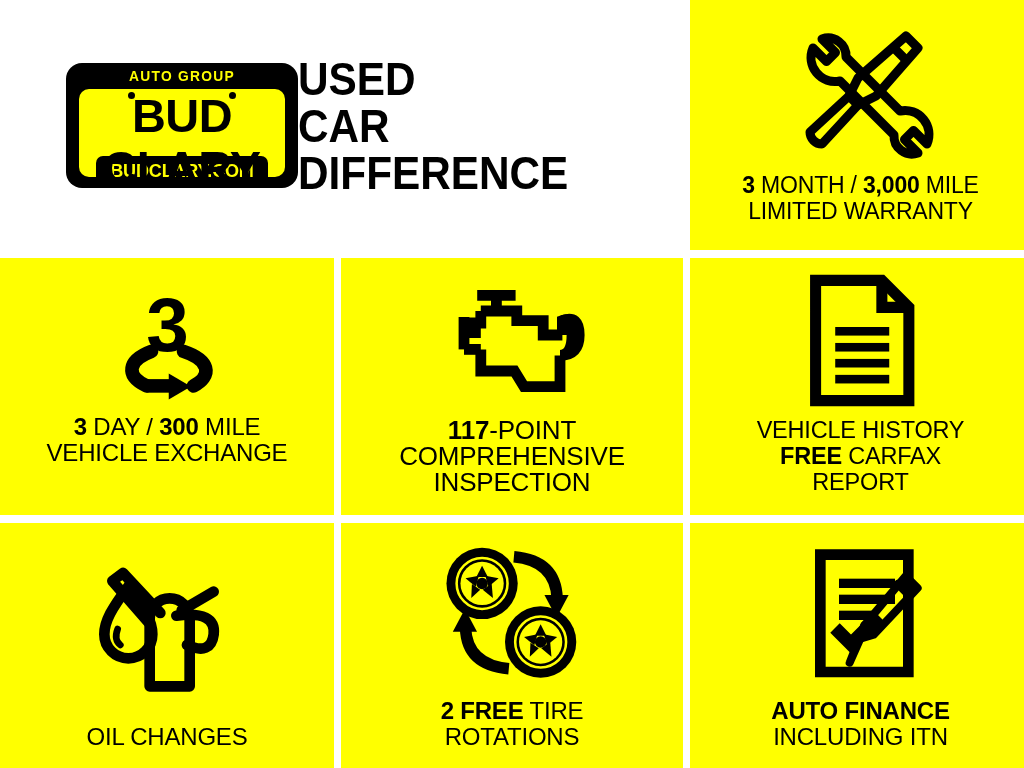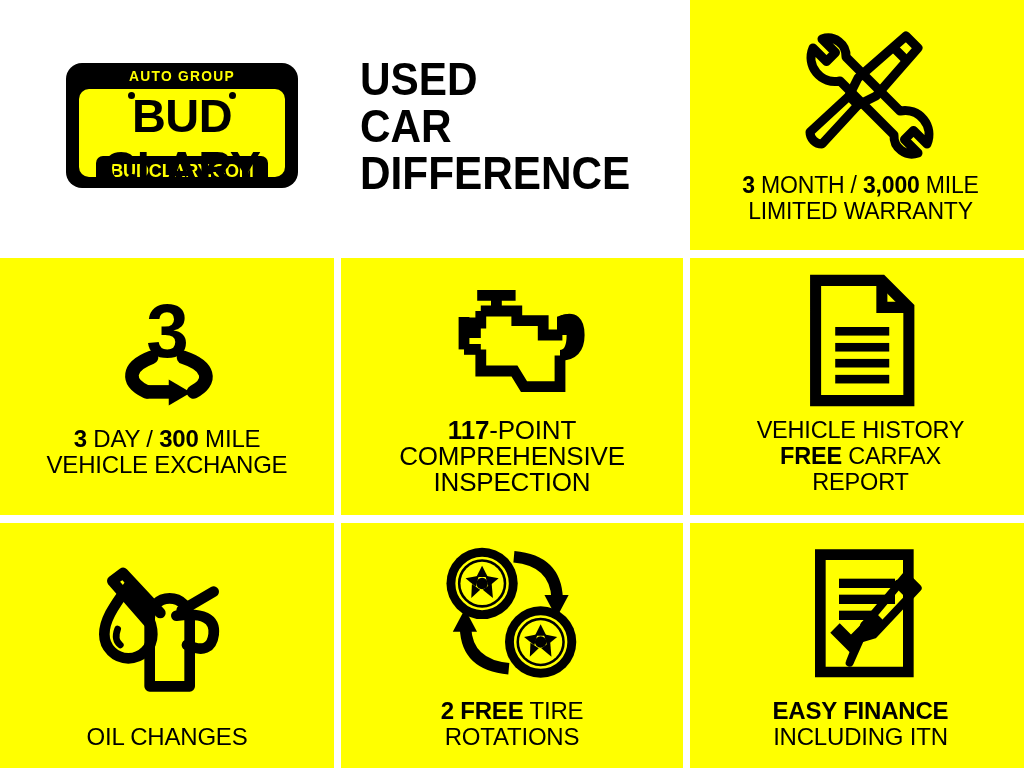--- a/index.html
+++ b/index.html
@@ -34,21 +34,20 @@
 
   
   .header-cell {
     grid-column: 1 / span 2;
     grid-row: 1;
     background: #ffffff;
     flex-direction: row;
     align-items: center;
     justify-content: flex-start;
     padding-left: 66px;
-    gap: 62px;
   }
 
   
   .plate {
     width: 232px; height: 125px;
     background: #000000;
     border-radius: 16px;
     position: relative;
     flex: 0 0 auto;
   }
@@ -145,21 +144,21 @@
     color: #000000;
     font-size: 23.5px;
     line-height: 26px;
     letter-spacing: -0.2px;
     padding: 0 6px 16px 6px;
   }
   .caption b { font-weight: bold; }
 
   
   .cell-warranty .caption { font-size: 23px; padding-bottom: 26px; }
-  .cell-exchange .caption { font-size: 24px; padding-bottom: 37px; }
+  .cell-exchange .caption { font-size: 24px; padding-bottom: 49px; }
   .cell-inspection .caption { font-size: 26px; padding-bottom: 20px; }
   .cell-carfax .caption { font-size: 23.5px; padding-bottom: 20px; }
   .cell-oil .caption { font-size: 24px; padding-bottom: 26px; }
   .cell-tire .caption { font-size: 24px; padding-bottom: 26px; }
   .cell-finance .caption { font-size: 24px; padding-bottom: 26px; }
 
   .cell-warranty .icon-wrap { padding-top: 14px; }
   .cell-exchange .icon-wrap { padding-top: 10px; }
 </style>
 </head>
@@ -337,18 +336,18 @@
         <path d="M33 63 L45 75 L66 54" stroke="#000" stroke-width="10" fill="none" stroke-linecap="butt" stroke-linejoin="miter"></path>
 
         <g stroke="#000" stroke-width="6" fill="none" stroke-linejoin="round" stroke-linecap="round">
           <path d="M86 24 L95 33 L62 68 L52 71 L55 61 Z"></path>
           <path d="M80 30 L89 39"></path>
           <path d="M55 61 L44 89 L52 71"></path>
         </g>
       </svg>
     </div>
     <div class="caption">
-      <div><b>EASY FINANCE</b></div>
+      <div><b>AUTO FINANCE</b></div>
       <div>INCLUDING ITN</div>
     </div>
   </div>
 
 </div>
 
 </body></html>

